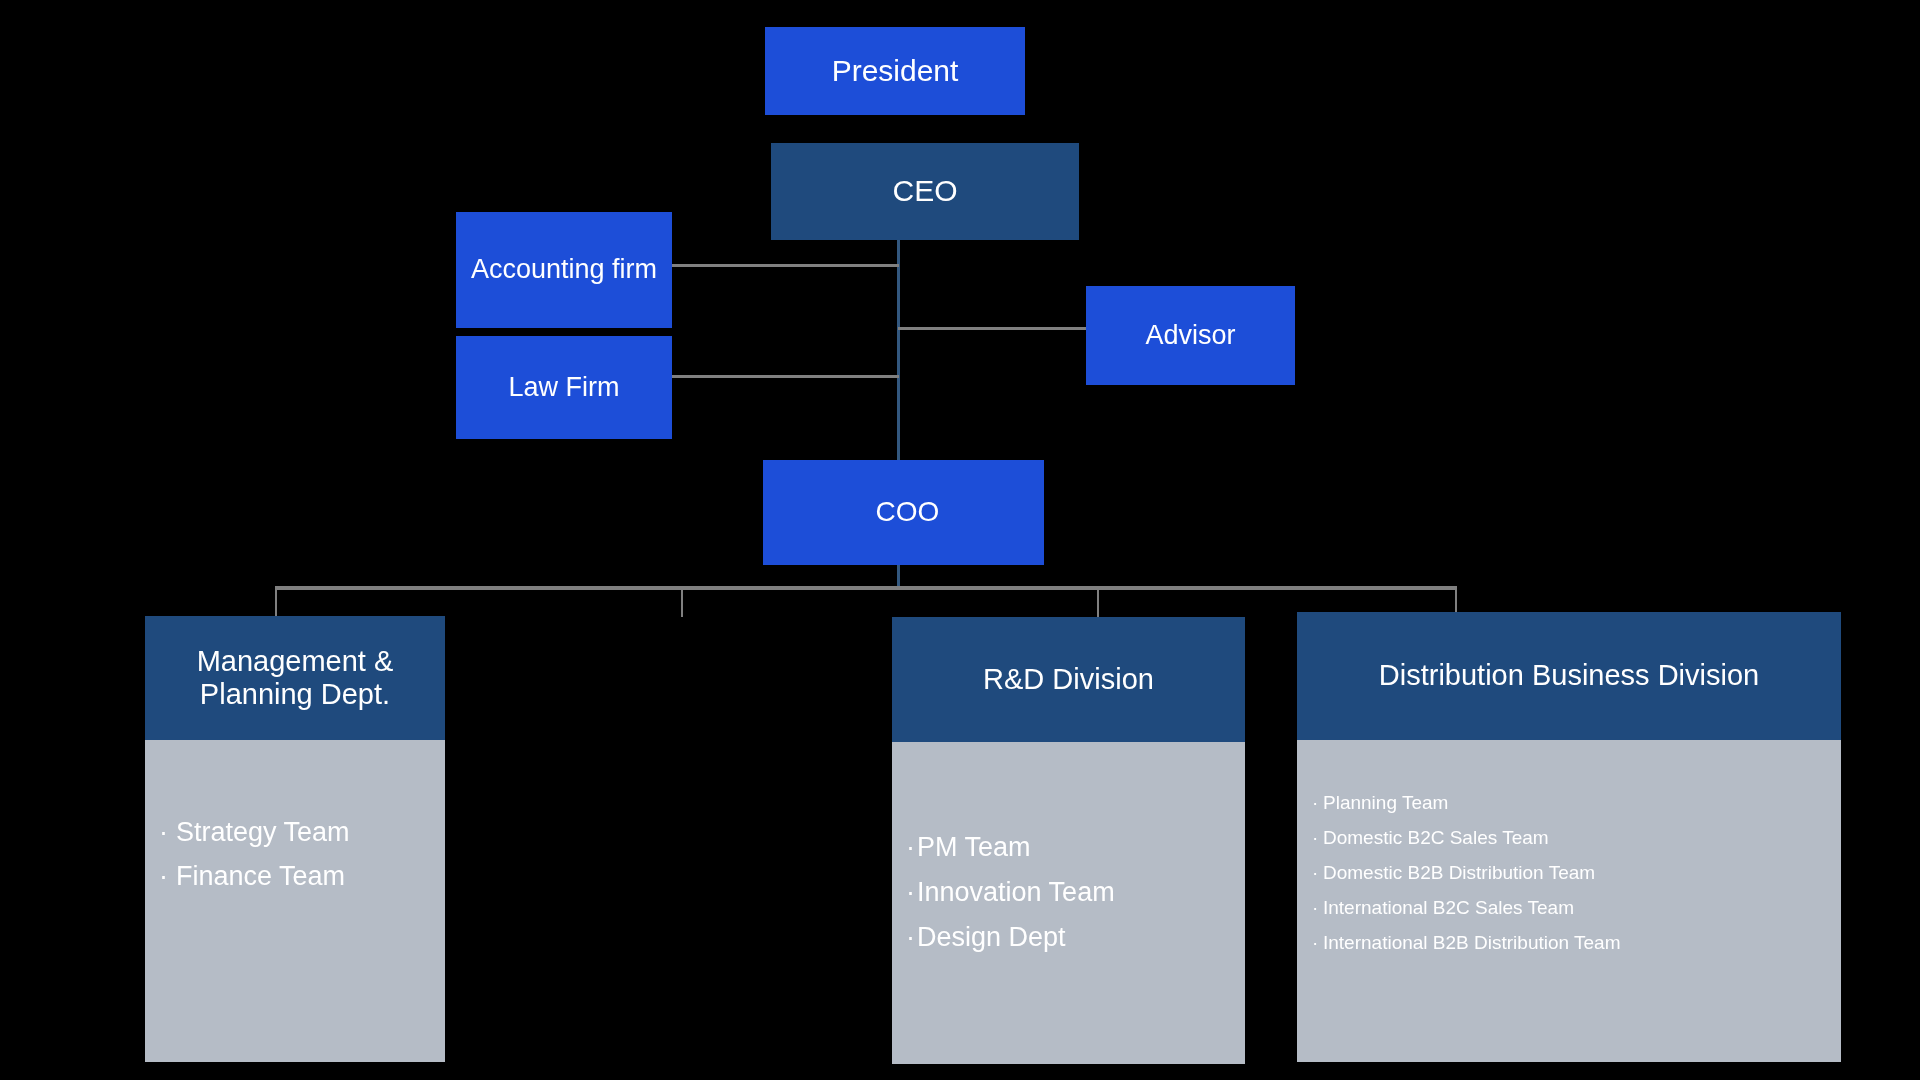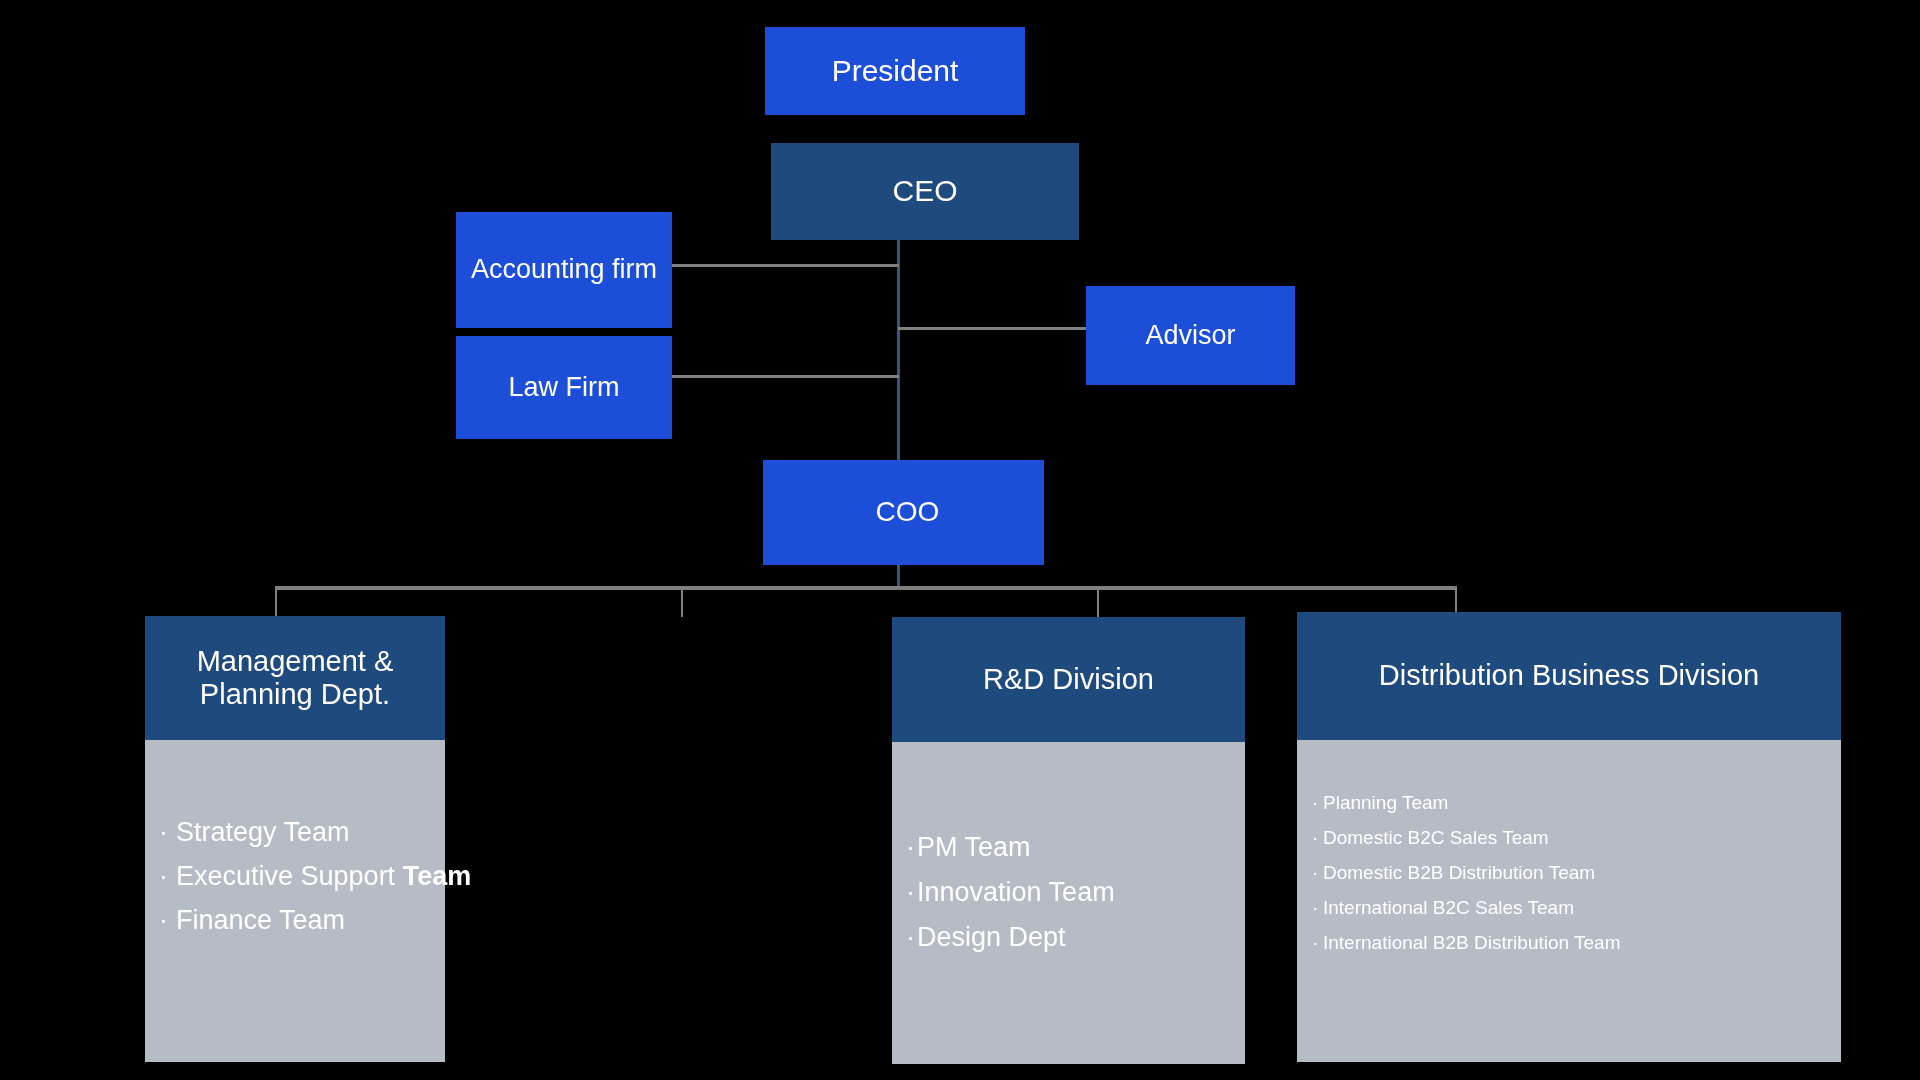--- a/index.html
+++ b/index.html
@@ -226,21 +226,20 @@
   <div class="dept" id="dept-1">
     <div class="dept-header">
       <span>
         <span>Management &amp;</span><br>
         <span>Planning Dept.</span>
       </span>
     </div>
     <div class="dept-body">
       <div class="dept-list">
         <span class="dept-item"><span class="bullet">·</span><span>Strategy Team</span></span>
-        <span class="dept-item"><span class="bullet">·</span><span>Executive Support </span><span class="overflow-tail">Team</span></span>
         <span class="dept-item"><span class="bullet">·</span><span>Finance Team</span></span>
       </div>
     </div>
   </div>
 
 
   <div class="dept" id="dept-3">
     <div class="dept-header">
       <span>R&amp;D Division</span>
     </div>

